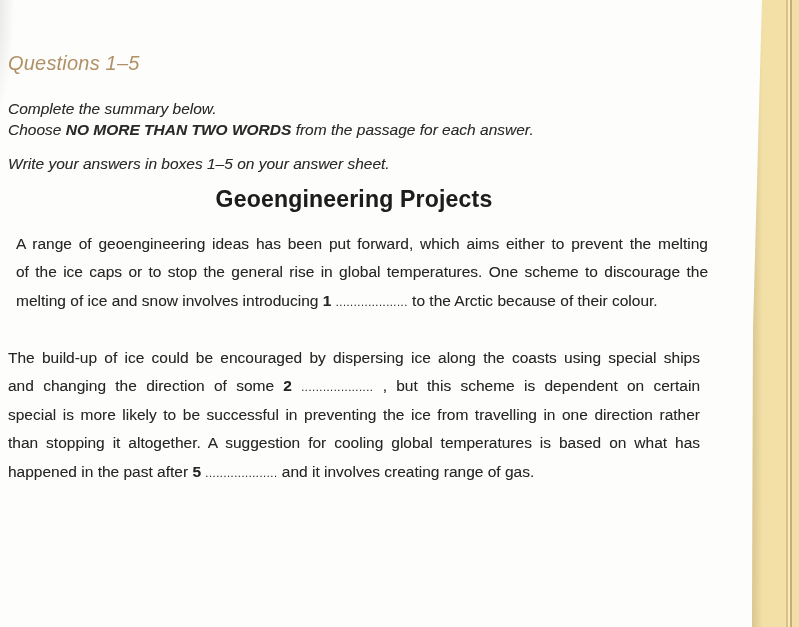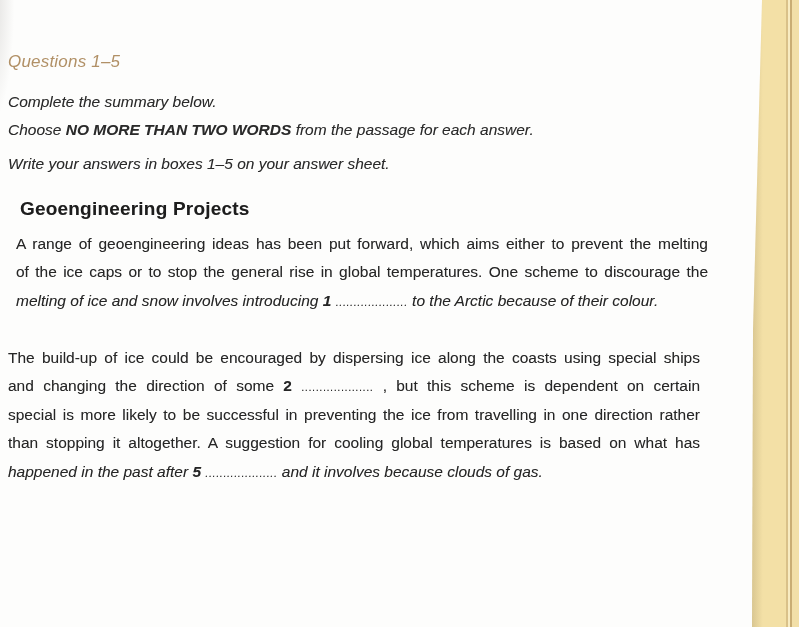--- a/index.html
+++ b/index.html
@@ -14,42 +14,42 @@
     background: radial-gradient(ellipse at left top, rgba(120,115,110,0.22), rgba(120,115,110,0) 72%);
     pointer-events:none;
   }
   .content {
     position:absolute; left:8px; top:0; width:692px;
     color: var(--body-text, #262626);
     text-shadow: 0 0 0.6px rgba(60,60,60,0.30);
   }
   .q-heading {
     position:absolute; top:52px; left:0;
-    font-style:italic; font-size:17px; letter-spacing:0.2px;
+    font-style:italic; font-size:20px; letter-spacing:0.2px;
     color: var(--heading-text, #b19066);
     text-shadow:none;
   }
   .instr {
     position:absolute; left:0; font-style:italic; font-size:15.5px;
     color:#2a2a2a; white-space:nowrap;
   }
-  #instr-0 { top:93px; }
+  #instr-0 { top:100px; }
   #instr-1 { top:121px; }
   #instr-2 { top:155px; }
   .title {
-    position:absolute; top:186px; left:0; width:100%; margin:12px;
-    text-align:left; font-size:19px; font-weight:bold; color:#1d1d1d;
+    position:absolute; top:186px; left:0; width:100%; margin:0;
+    text-align:center; font-size:23px; font-weight:bold; color:#1d1d1d;
     letter-spacing:0.2px;
   }
   .para { position:absolute; left:0; width:692px; font-size:15.5px; }
   #para-0 { top:230px;margin-left:8px; }
   #para-1 { top:344px; }
   .line { height:28.4px; line-height:28.4px; }
   .line.just { text-align:justify; text-align-last:justify; text-justify:inter-word; }
-  .line.last { white-space:nowrap;font-style:italic; }
+  .line.last { white-space:nowrap; }
   .b { font-weight:bold; }
   .d { font-size:11px; letter-spacing:0.55px; }
   
   .book-edge {
     position:absolute; left:750px; top:0; width:49px; height:627px;
     background: var(--edge-tan, #f3e0a6);
     clip-path: polygon(12px 0, 49px 0, 49px 627px, 2px 627px, 3px 330px);
   }
   .edge-shadow {
     position:absolute; left:0; top:0; width:16px; height:100%;
@@ -77,21 +77,21 @@
   <div class="para" id="para-0">
       <div class="line just"><span>A range of geoengineering ideas has been put forward, which aims either to prevent the melting</span></div>
       <div class="line just"><span>of the ice caps or to stop the general rise in global temperatures. One scheme to discourage the</span></div>
       <div class="line last"><span>melting of ice and snow involves introducing </span><span class="b">1</span><span> </span><span class="d">....................</span><span> to the Arctic because of their colour.</span></div>
     </div>
   <div class="para" id="para-1">
       <div class="line just"><span>The build-up of ice could be encouraged by dispersing ice along the coasts using special ships</span></div>
       <div class="line just"><span>and changing the direction of some </span><span class="b">2</span><span> </span><span class="d">....................</span><span> , but this scheme is dependent on certain</span></div>
       <div class="line just"><span>special is more likely to be successful in preventing the ice from travelling in one direction rather</span></div>
       <div class="line just"><span>than stopping it altogether. A suggestion for cooling global temperatures is based on what has</span></div>
-      <div class="line last"><span>happened in the past after </span><span class="b">5</span><span> </span><span class="d">....................</span><span> and it involves because clouds of gas.</span></div>
+      <div class="line last"><span>happened in the past after </span><span class="b">5</span><span> </span><span class="d">....................</span><span> and it involves creating range of gas.</span></div>
     </div>
 </div>
 
 <div class="book-edge">
   <div class="edge-shadow"></div>
   <div class="crease-light"></div>
   <div class="crease-a"></div>
   <div class="crease-b"></div>
   <div class="edge-right"></div>
 </div>

